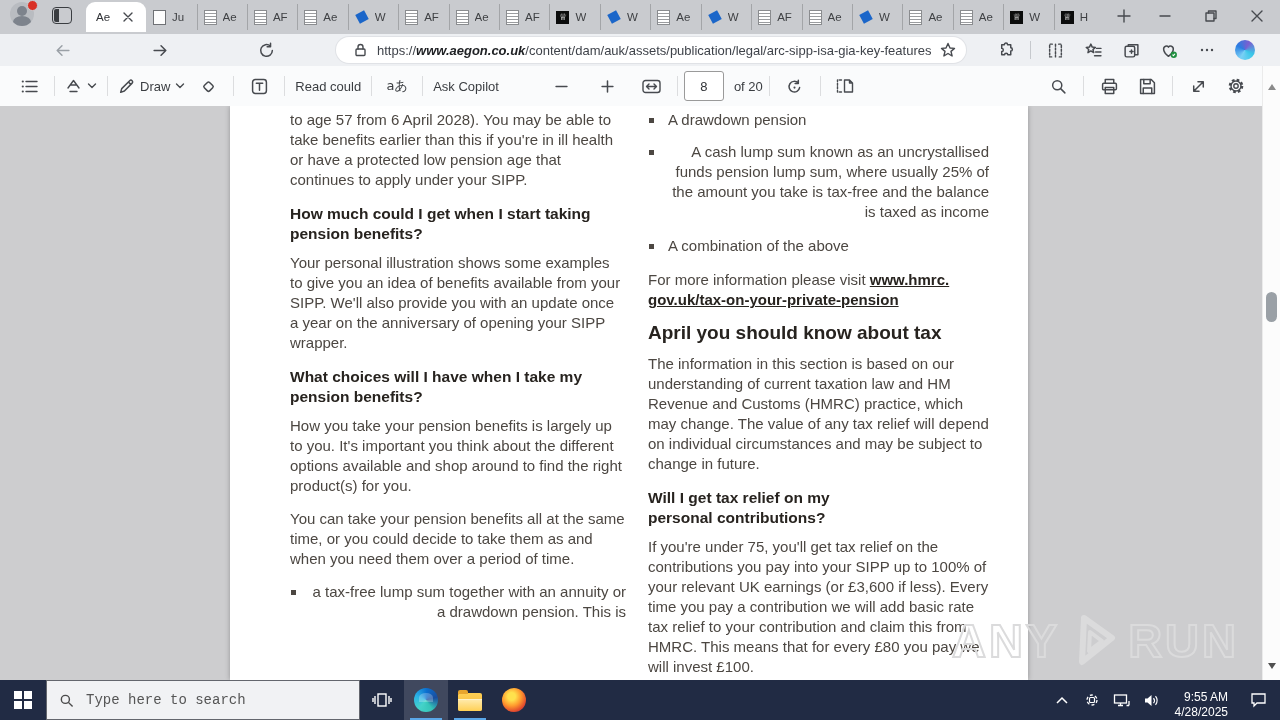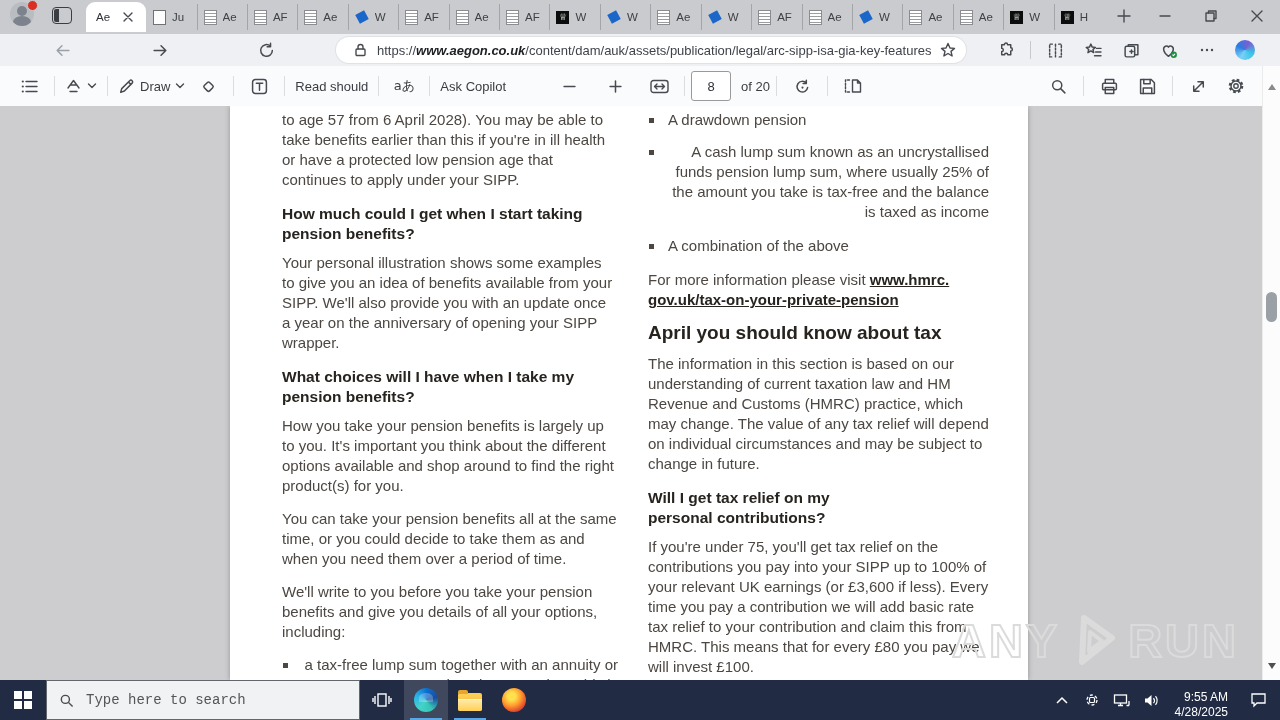--- a/index.html
+++ b/index.html
@@ -50,21 +50,21 @@
   .main{position:absolute;top:66px;left:0;right:0;bottom:40px;padding-left:44px;}
   .pdf-toolbar{position:absolute;top:0;left:0;right:17px;height:40px;background:#fafbfc;border-bottom:1px solid #d6d7d9;display:flex;align-items:center;font-size:13px;color:#3a3d41;}
   .tb{height:30px;min-width:30px;padding:0 4px;display:flex;align-items:center;justify-content:center;gap:5px;border-radius:4px;flex:none;}
   .tb-label{white-space:nowrap;}
   .tdiv{width:1px;height:20px;background:#dcdddf;margin:0 6px;flex:none;}
   .page-input{width:34px;height:26px;border:1px solid #9a9a9a;border-radius:3px;background:#fff;text-align:center;font-size:13px;color:#303236;font-family:"Liberation Sans",sans-serif;}
   .tb-right{margin-left:auto;display:flex;align-items:center;}
   .content{position:absolute;top:40px;left:0;right:17px;bottom:0;background:#cdcdcf;overflow:hidden;}
   .pdfpage{position:absolute;left:230px;top:0;width:798px;height:100%;background:#fff;box-shadow:0 0 5px rgba(0,0,0,.28);overflow:hidden;}
   .col{position:absolute;top:0;height:100%;font-size:15px;line-height:20px;color:#4c4742;}
-  .col-left{left:52px;width:336px;padding-top:4px;}
+  .col-left{left:60px;width:336px;padding-top:4px;}
   .col-right{left:418px;width:341px;padding-top:4px;}
   .col p{margin:0 0 11px 0;}
   .col h3{margin:14px 0 9px 0;font-size:15.5px;line-height:20px;color:#27231f;font-weight:700;}
   .col h2{margin:11px 0 9px 0;font-size:19px;line-height:24px;color:#27231f;font-weight:600;}
   .li{display:flex;margin:0 0 12px 0;text-align:right;}
   .li .marker{flex:none;width:5px;height:5px;background:#4c4742;margin:8px 14px 0 1px;}
   .hmrc-link{color:#27231f;font-weight:700;text-decoration:underline;}
   .narrow-head{max-width:238px;}
 
   
@@ -337,21 +337,21 @@
     </div>
     <div class="tdiv"></div>
     <div class="tb">
       <svg width="17" height="17" viewBox="0 0 16 16">
           <rect class="ic" x="1.5" y="1.5" width="13" height="13" rx="2.5"></rect>
           <path class="ic" d="M5 5 H11 M8 5 V11.5"></path>
         </svg>
     </div>
     <div class="tdiv"></div>
     <div class="tb">
-      <span class="tb-label">Read should</span>
+      <span class="tb-label">Read could</span>
     </div>
     <div class="tdiv"></div>
     <div class="tb">
       <span class="tb-label glyph">aあ</span>
     </div>
     <div class="tdiv"></div>
     <div class="tb">
       <span class="tb-label">Ask Copilot</span>
     </div>
 
@@ -429,21 +429,20 @@
   <div class="content">
     <div class="pdfpage">
 
       <div class="col col-left">
         <p>to age 57 from 6 April 2028). You may be able to take benefits earlier than this if you're in ill health or have a protected low pension age that continues to apply under your SIPP.</p>
         <h3>How much could I get when I start taking pension benefits?</h3>
         <p>Your personal illustration shows some examples to give you an idea of benefits available from your SIPP. We'll also provide you with an update once a year on the anniversary of opening your SIPP wrapper.</p>
         <h3>What choices will I have when I take my pension benefits?</h3>
         <p>How you take your pension benefits is largely up to you. It's important you think about the different options available and shop around to find the right product(s) for you.</p>
         <p style="margin-top:13px">You can take your pension benefits all at the same time, or you could decide to take them as and when you need them over a period of time.</p>
-        <p style="margin-top:13px">We'll write to you before you take your pension benefits and give you details of all your options, including:</p>
         <div class="li" style="margin-top:13px;margin-bottom:0">
           <span class="marker"></span>
           <span>a tax-free lump sum together with an annuity or a drawdown pension. This is</span>
         </div>
 
       </div>
 
       <div class="col col-right">
         <div class="li">
           <span class="marker"></span>

